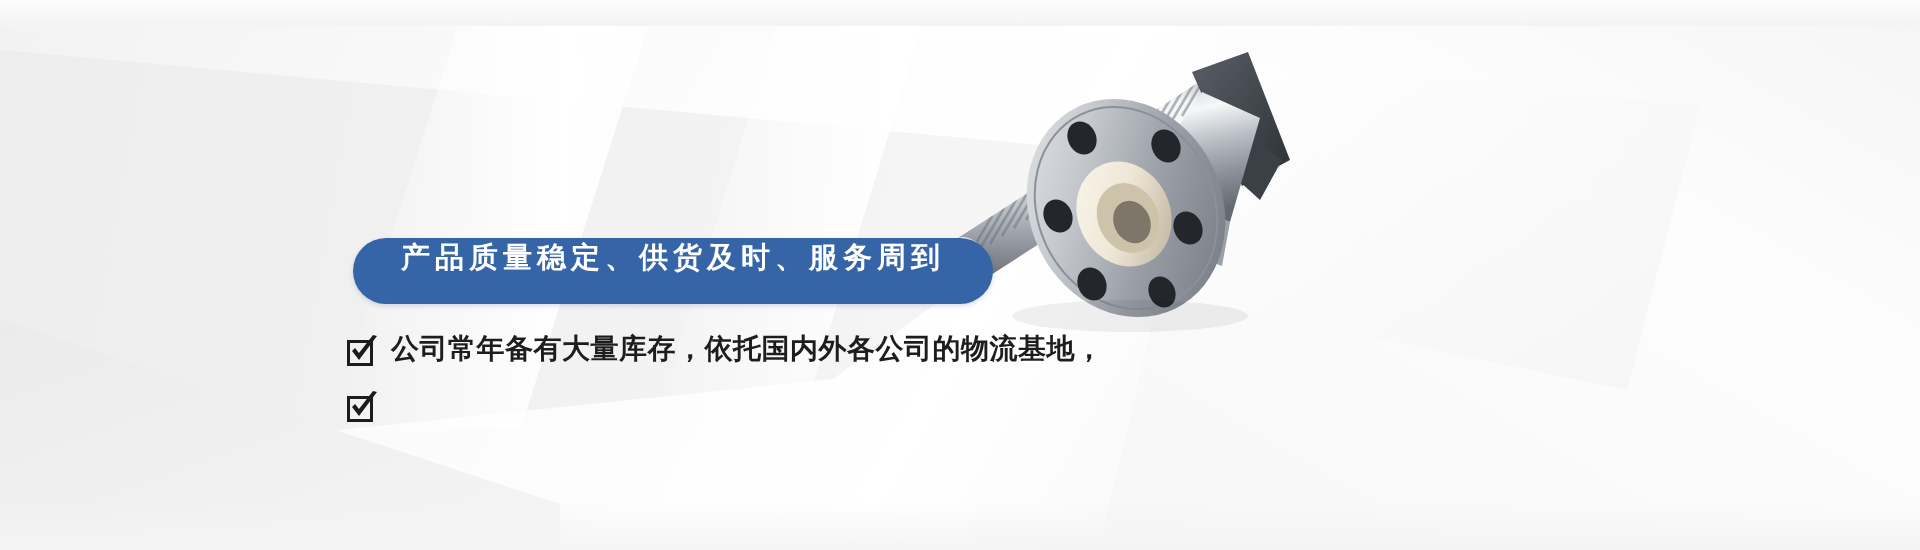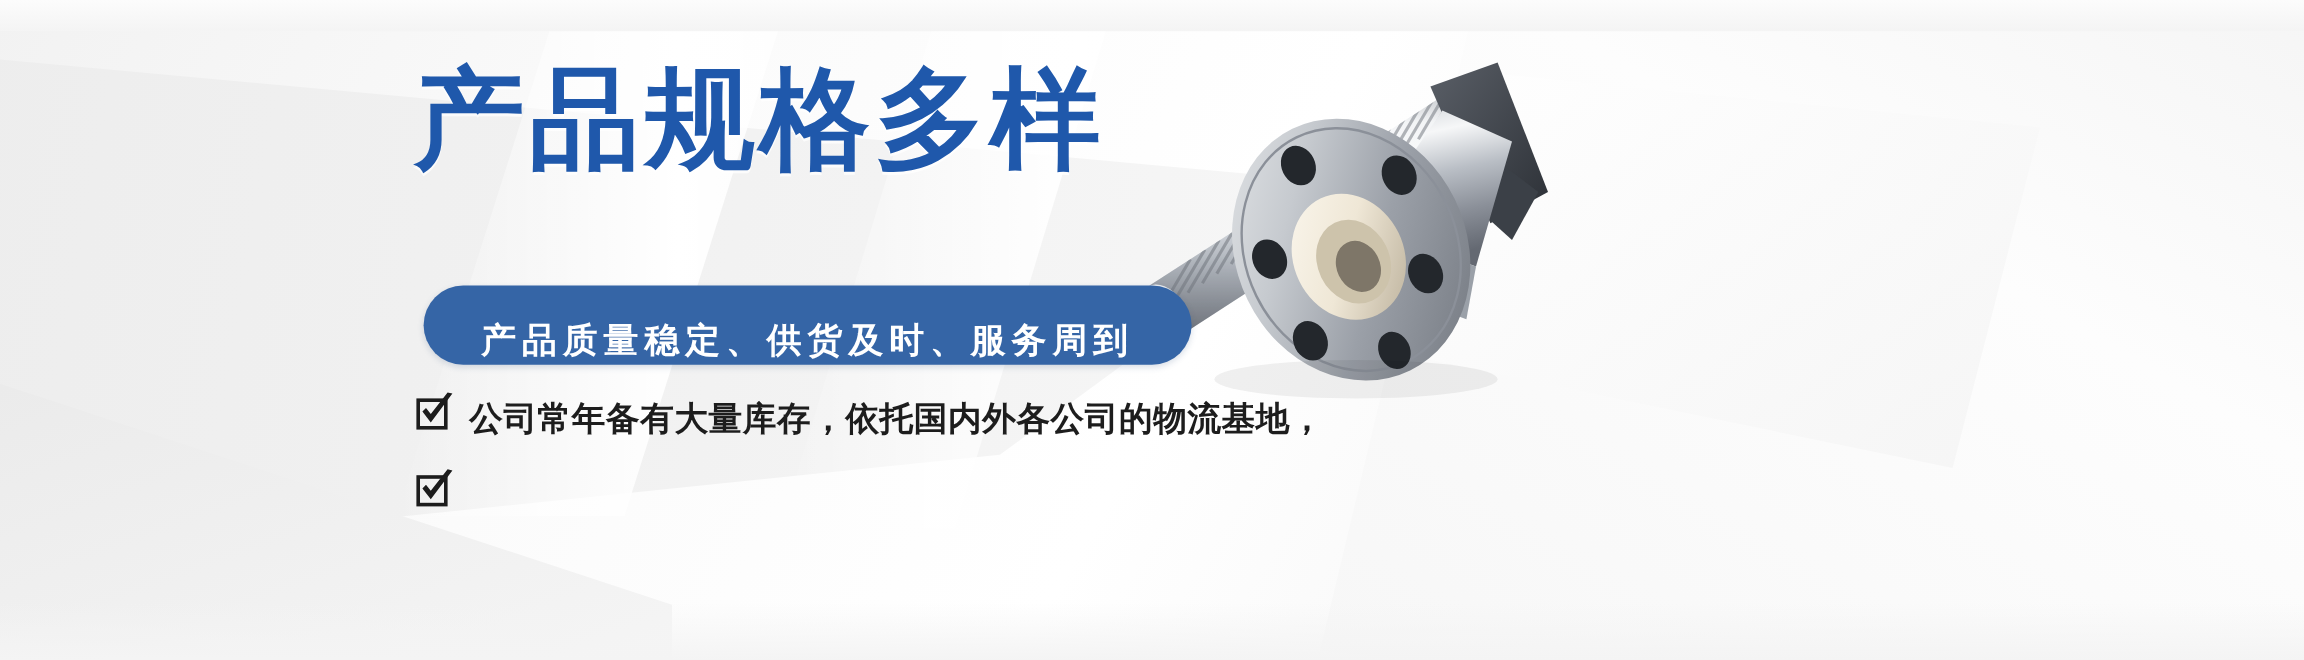--- a/index.html
+++ b/index.html
@@ -82,39 +82,39 @@
     letter-spacing:4px;
     text-shadow:0 2px 0 rgba(255,255,255,.75);
     white-space:nowrap;
   }
 
   .pill {
     position:absolute;
     left:8px; top:238px;
     height:66px;
     padding:0 48px;
-    display:flex; align-items:flex-end;
+    display:flex; align-items:flex-start;
     background:#3565a6;
     border-radius:34px;
     color:#ffffff;
     font-size:29px;
     font-weight:bold;
     letter-spacing:5px;
     white-space:nowrap;
     box-shadow:0 2px 5px rgba(40,70,120,.18);
   }
 
   .bullets {
     position:absolute;
     left:2px; top:330px;
     width:1240px;
   }
   .bullet {
     display:flex;
-    align-items:flex-start;
+    align-items:flex-end;
     margin-bottom:26px;
     white-space:nowrap;
   }
   .check-box {
     flex:0 0 auto;
     width:30px; height:30px;
     position:relative;
     margin-right:14px;
   }
   .check-box .frame {
@@ -257,21 +257,20 @@
         <ellipse cx="198" cy="208" rx="30" ry="36" transform="rotate(-26 198 208)" fill="#cdc3ab"></ellipse>
         <ellipse cx="202" cy="212" rx="18" ry="22" transform="rotate(-26 202 212)" fill="#7e7668"></ellipse>
       </g>
 
       <ellipse cx="200" cy="306" rx="118" ry="16" fill="#000" opacity="0.06"></ellipse>
     </svg>
   </div>
 
   <div class="content">
 
-    <div class="headline">产品规格多样</div>
 
     <div class="pill">
       <span>产品质量稳定、供货及时、服务周到</span>
     </div>
 
     <div class="bullets">
 
       <div class="bullet">
         <span class="check-box">
           <span class="frame"></span>

